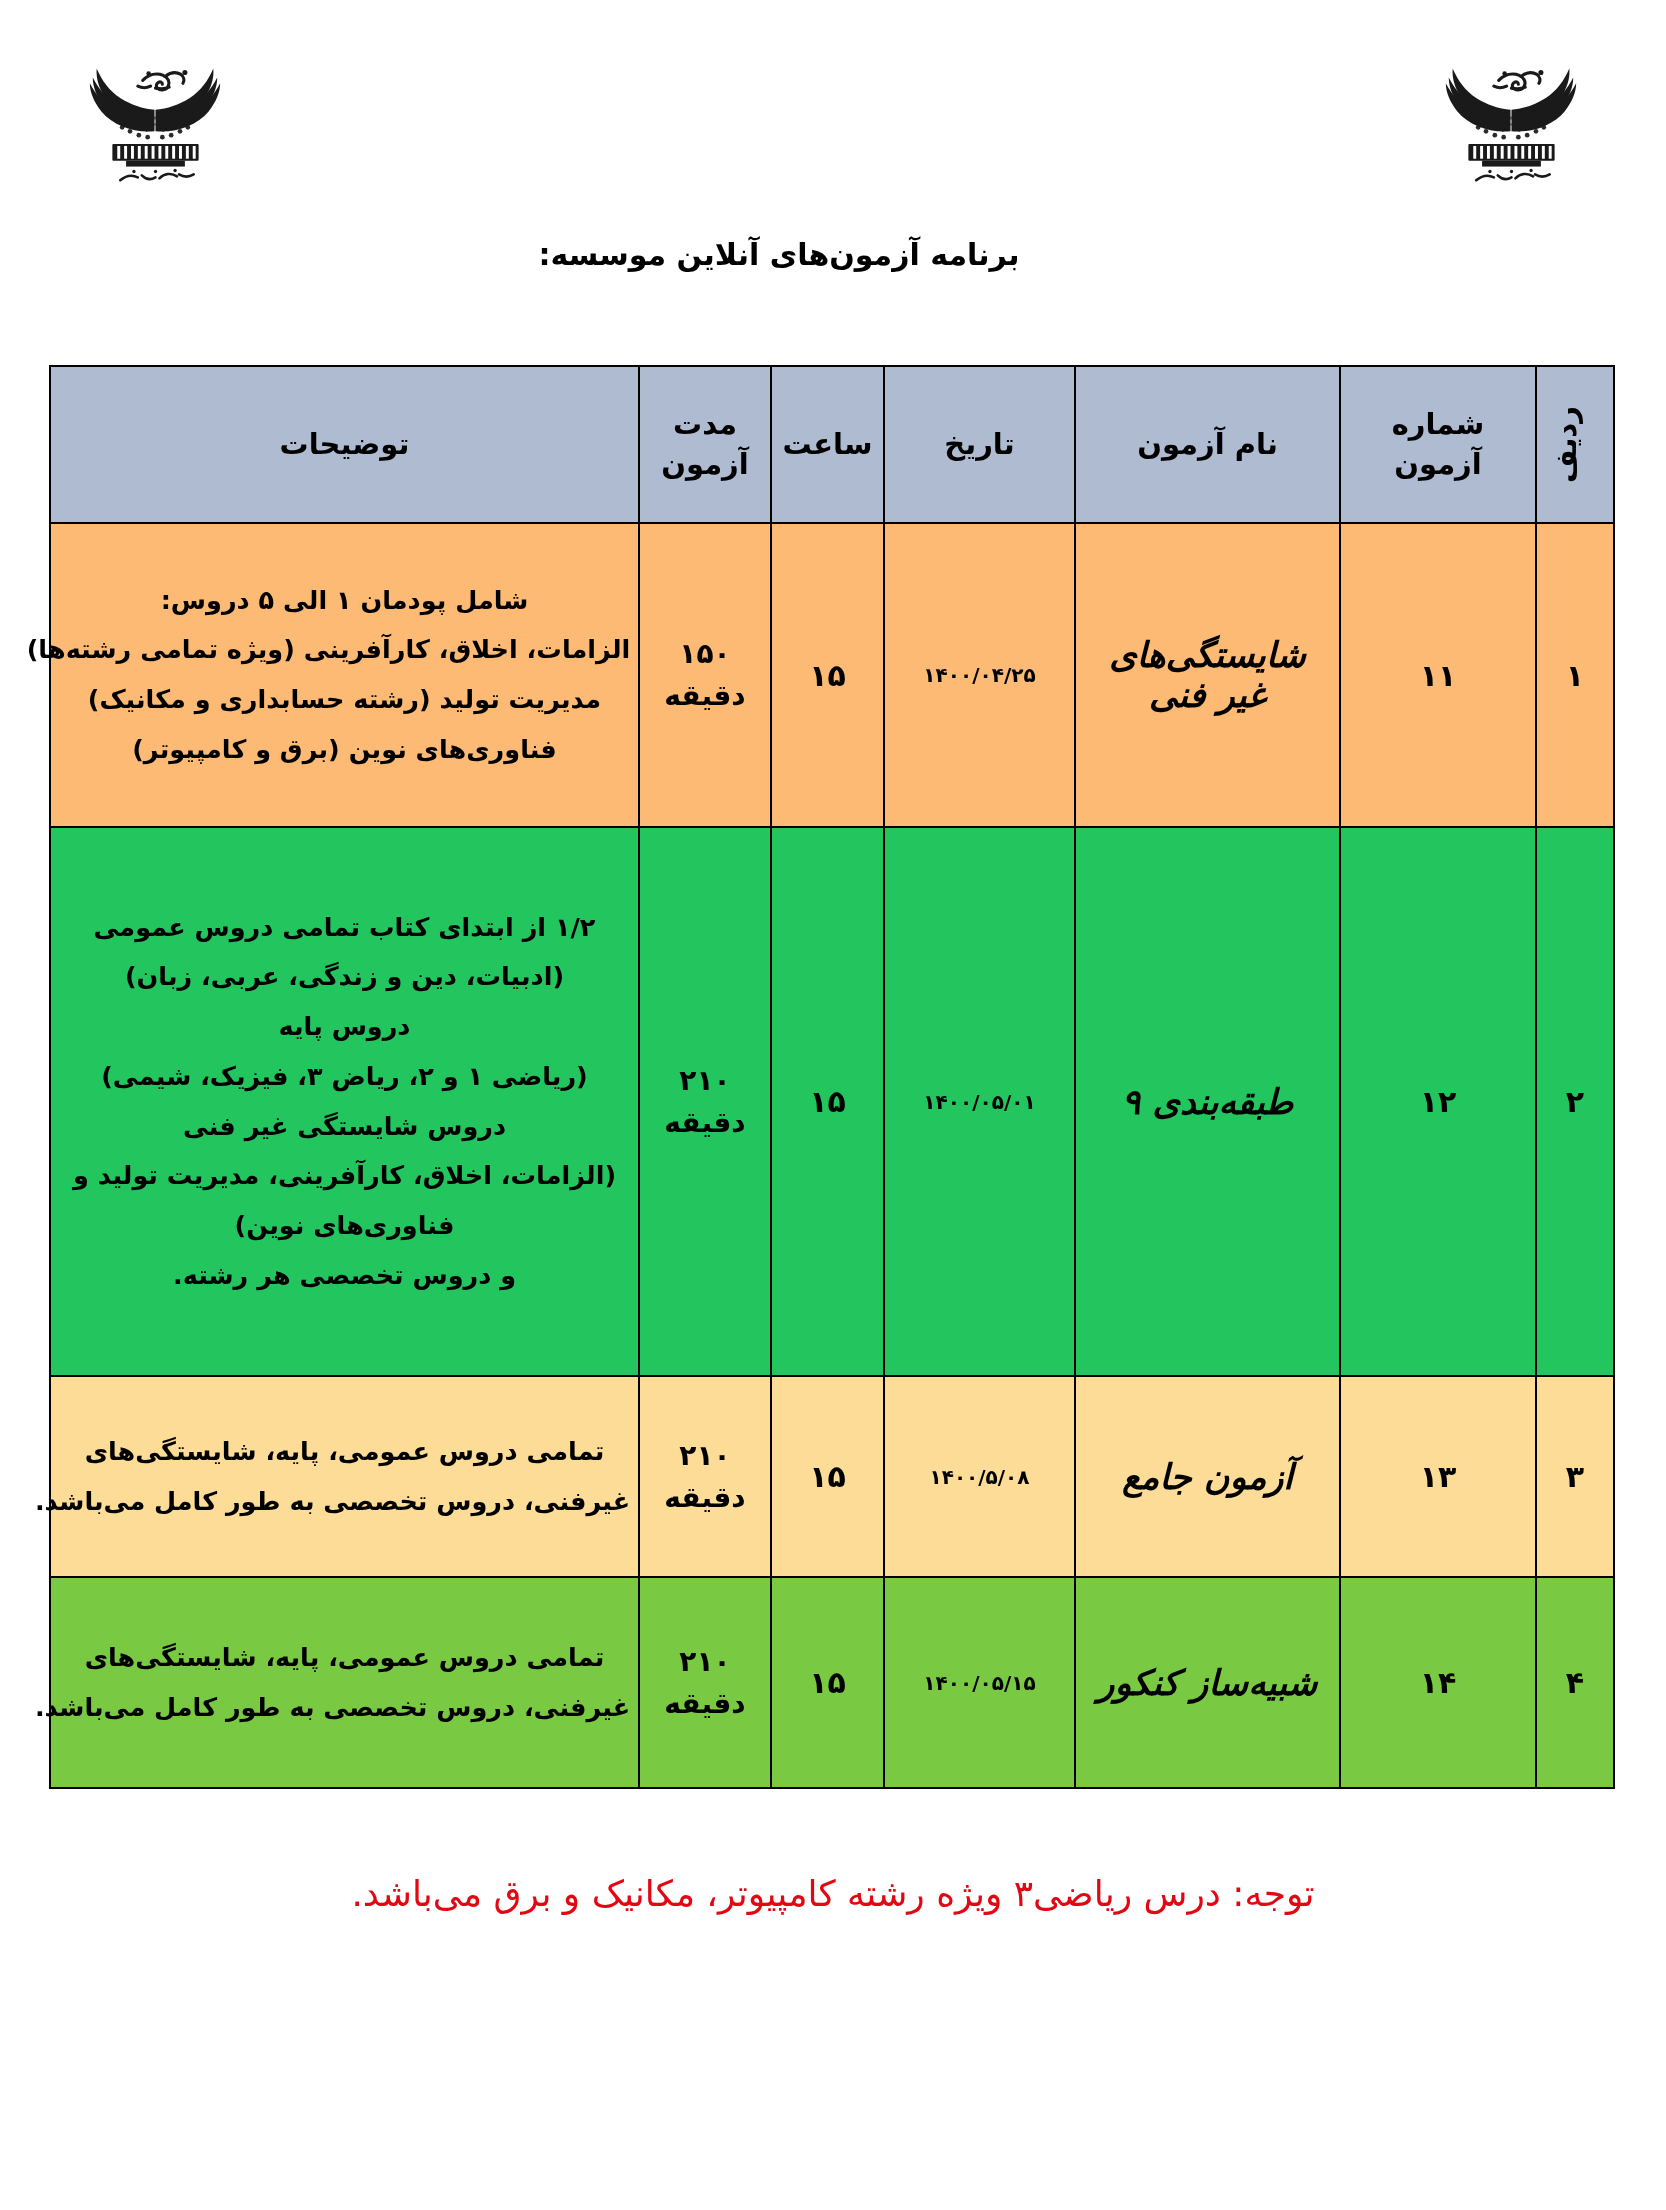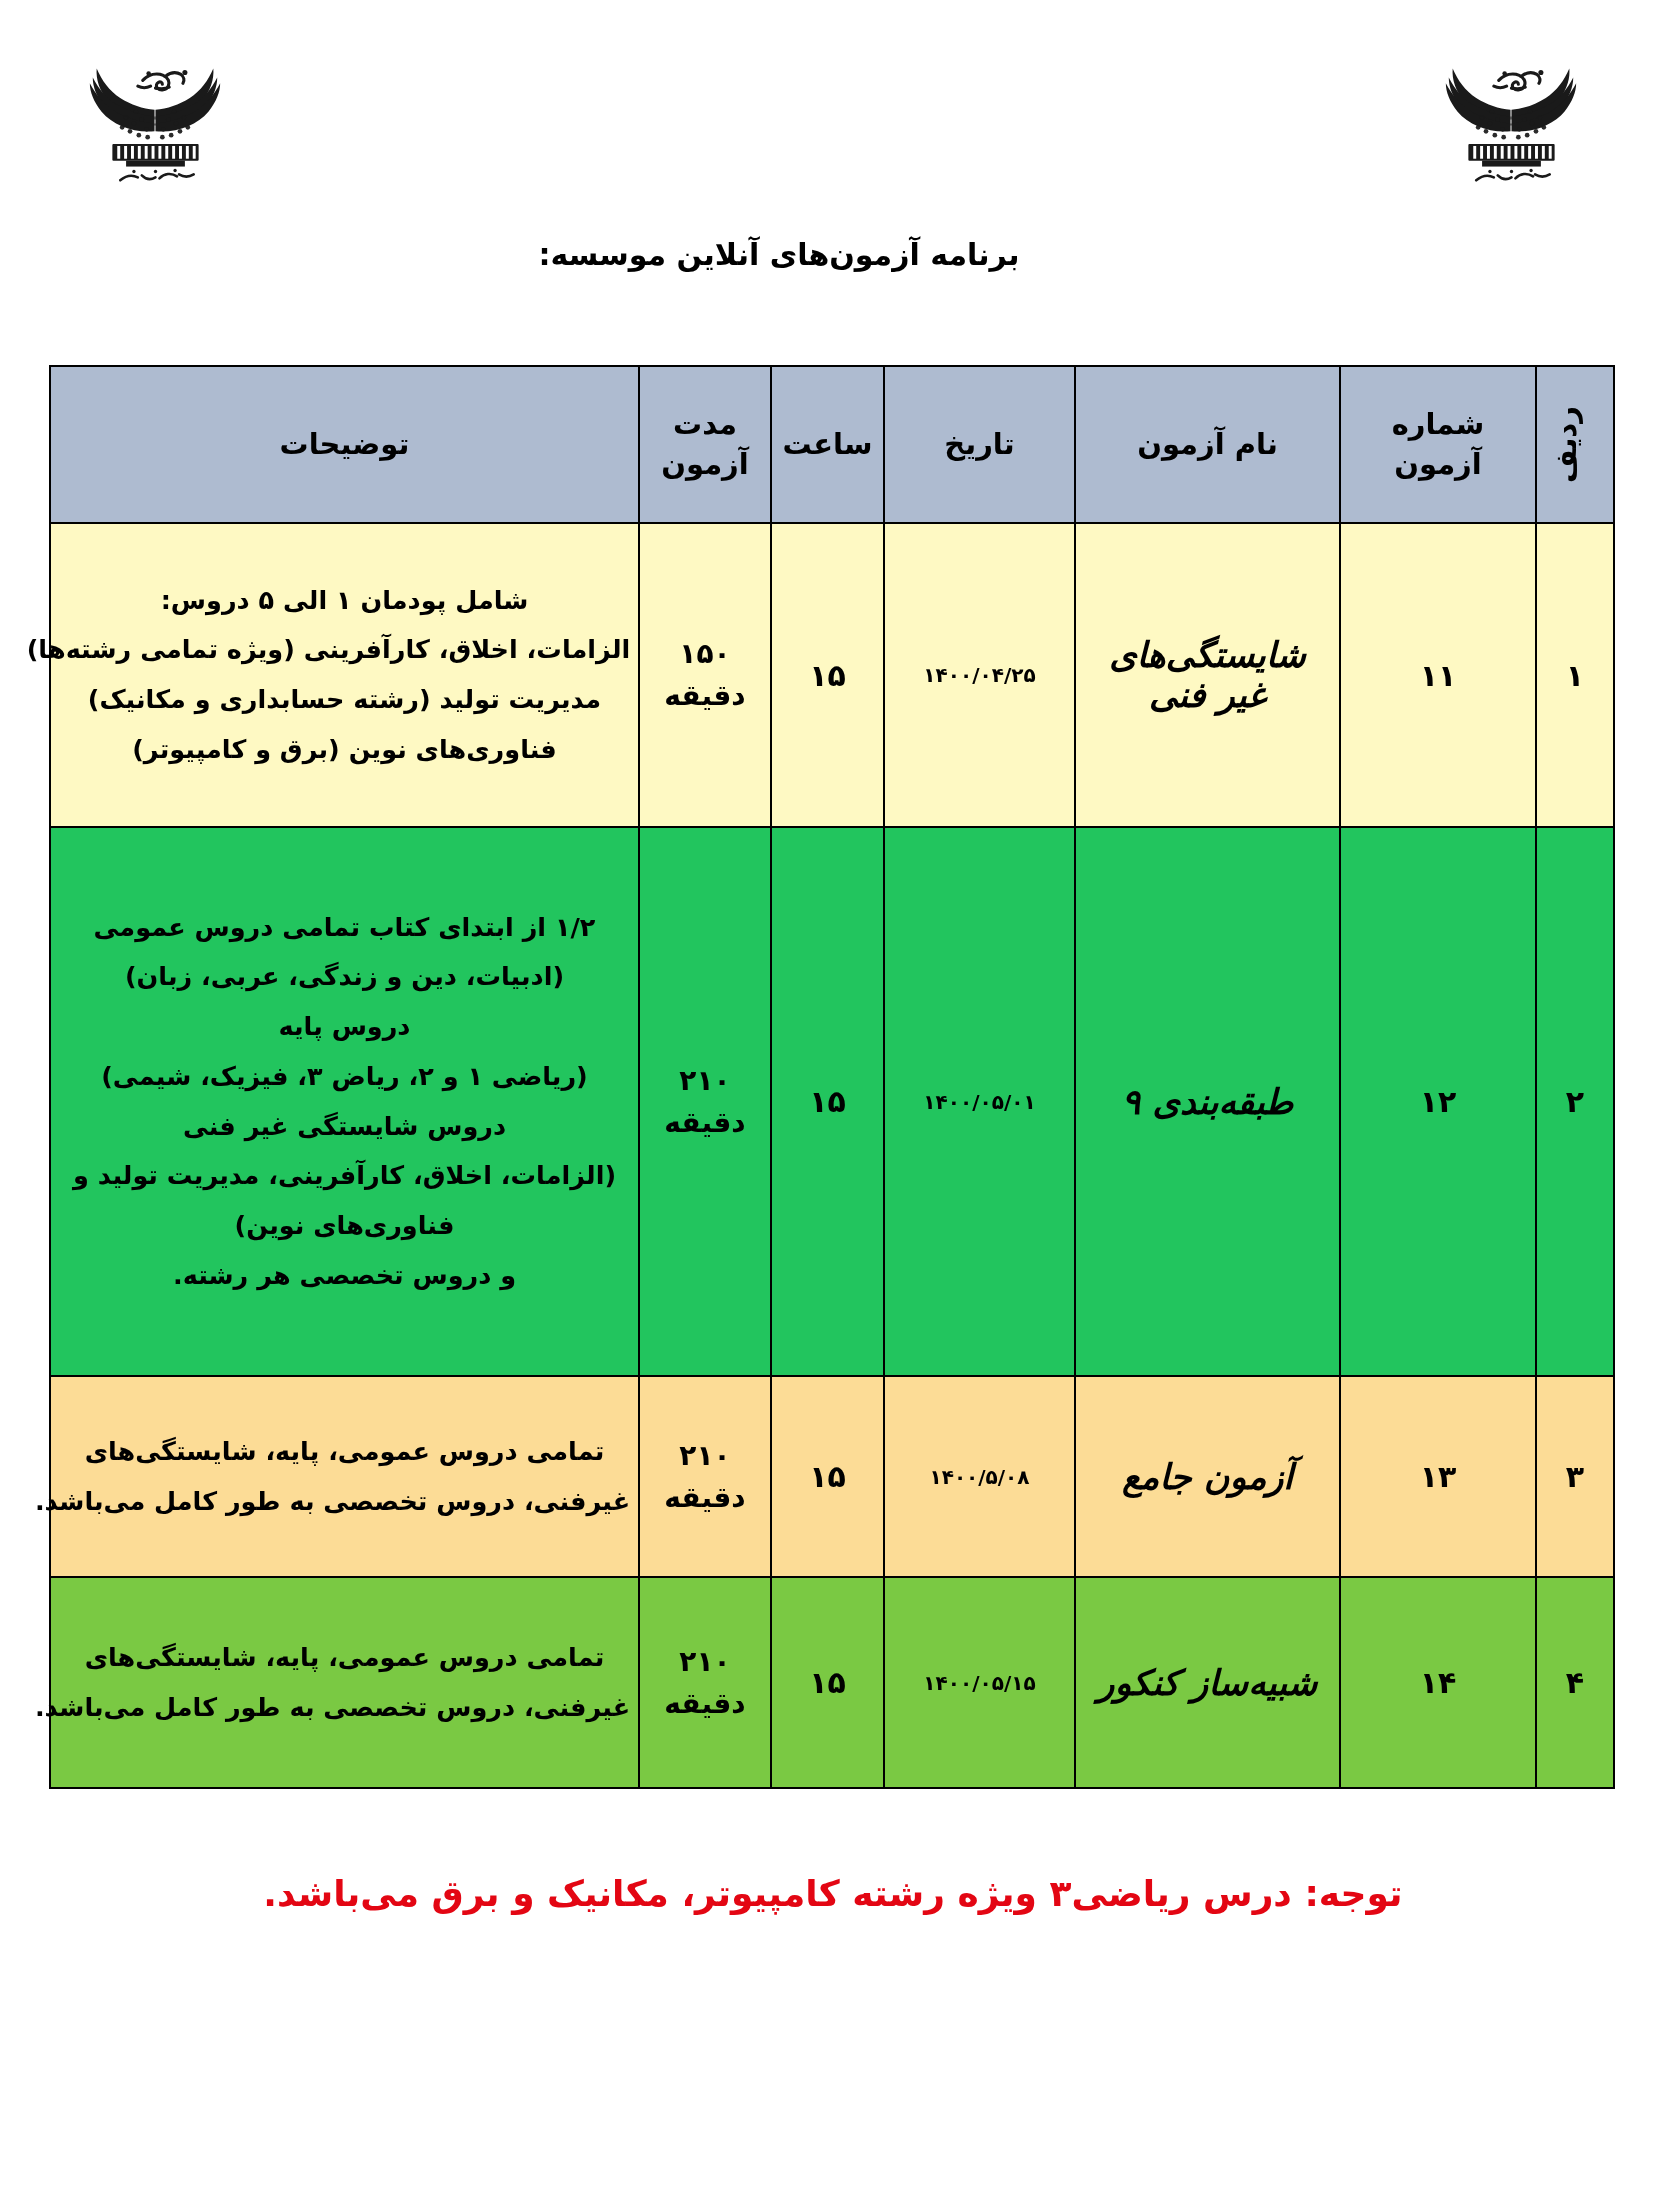--- a/index.html
+++ b/index.html
@@ -123,37 +123,37 @@
   td.cell-dur   { font-size: 28px; line-height: 1.5; margin-top: 48px; }
   td.cell-desc  {
     font-size: 25.5px;
     line-height: 1.95;
     text-align: center;
     padding: 17.6px 15.7px;
   }
   td.cell-desc .line { display: block; white-space: nowrap; }
 
   
-  tr.row-0 td { background: #fef9c3; }
+  tr.row-0 td { background: #fdba74; }
   tr.row-1 td { background: #22c55e; }
   tr.row-2 td { background: #fcdc96; }
   tr.row-3 td { background: #7ac943; }
 
   tr.row-0 td { height: 304px; }
   tr.row-1 td { height: 549px; }
   tr.row-2 td { height: 201px; }
   tr.row-3 td { height: 211px; }
 
   
   .footer-note {
     margin-top: 84px;
     text-align: center;
     color: #e30613;
     font-size: 36px;
-    font-weight: bold;
+    font-weight: normal;
   }
   .footer-note .note-text { display: inline-block; }
 </style>
 </head>
 <body>
 
 <div class="page">
 
   <div class="masthead">
 

